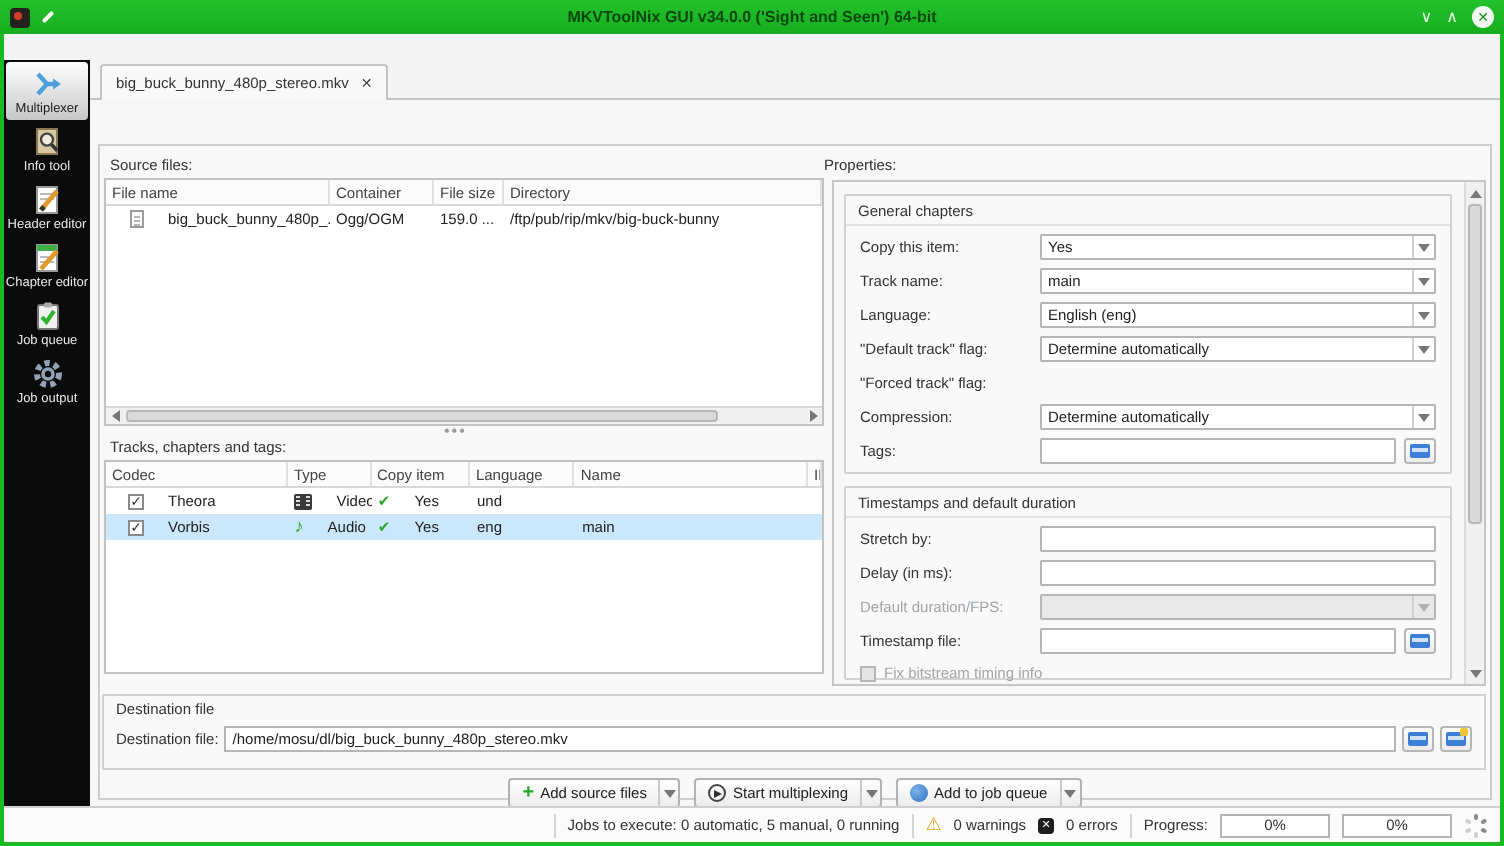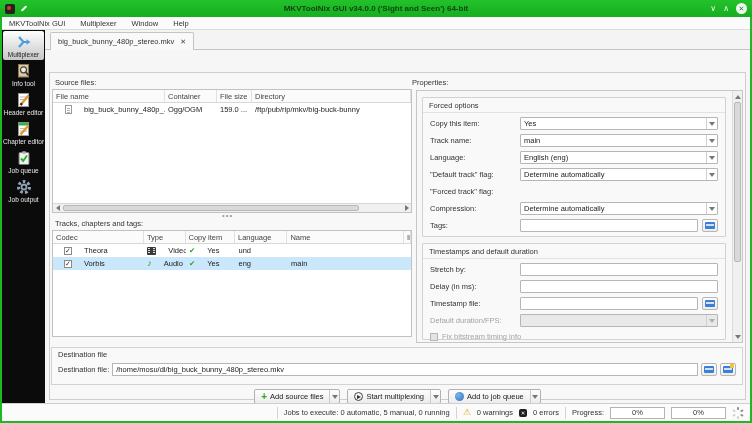--- a/index.html
+++ b/index.html
@@ -142,26 +142,20 @@
     </div>
     <div class="tb-title">MKVToolNix GUI v34.0.0 ('Sight and Seen') 64-bit</div>
     <div class="tb-right">
       <span class="tb-glyph">∨</span>
       <span class="tb-glyph">∧</span>
       <span class="tb-close">✕</span>
     </div>
   </div>
 
   <div class="inner">
-    <div class="menubar">
-      <span class="menu-item">MKVToolNix GUI</span>
-      <span class="menu-item">Multiplexer</span>
-      <span class="menu-item">Window</span>
-      <span class="menu-item">Help</span>
-    </div>
 
     <div class="sidebar">
       <div class="side-item active">
         <svg width="16" height="16" viewBox="0 0 16 16">
           <path d="M3 3 L7.5 8 L3 13 M7.5 8 H11.5" stroke="#4d9fdb" stroke-width="2.2" fill="none"></path>
           <path d="M10.5 5.2 L14.5 8 L10.5 10.8 Z" fill="#4d9fdb"></path>
         </svg>
         <span class="slabel">Multiplexer</span>
       </div>
       <div class="side-item">
@@ -308,21 +302,21 @@
                   <span>main</span>
                 </div>
               <div class="td k-id"></div>
             </div>
           </div>
 
           <div class="sec-label" style="left:362px; top:5px;">Properties:</div>
 
           <div class="props-scroll">
             <div class="group" style="left:5px; top:6px; right:16px; height:140px;">
-              <div class="gtitle">Forced options</div>
+              <div class="gtitle">General chapters</div>
               <div class="frow">
                 <span class="flabel">Copy this item:</span>
                 <div class="control">
                   <span class="cval">Yes</span>
                   <span class="carrow">
                       <span class="tri-d"></span>
                     </span>
                 </div>
               </div>
               <div class="frow">
@@ -383,36 +377,36 @@
                   <span class="cval"></span>
                 </div>
               </div>
               <div class="frow">
                 <span class="flabel">Delay (in ms):</span>
                 <div class="control">
                   <span class="cval"></span>
                 </div>
               </div>
               <div class="frow">
+                <span class="flabel dis">Default duration/FPS:</span>
+                <div class="control dis">
+                  <span class="cval"></span>
+                  <span class="carrow">
+                      <span class="tri-d" style="border-top-color:#b0b0b0;"></span>
+                    </span>
+                </div>
+              </div>
+              <div class="frow">
                 <span class="flabel">Timestamp file:</span>
                 <div class="control">
                   <span class="cval"></span>
                 </div>
                 <span class="browse-btn">
                     <span class="blue-ic"></span>
                   </span>
-              </div>
-              <div class="frow">
-                <span class="flabel dis">Default duration/FPS:</span>
-                <div class="control dis">
-                  <span class="cval"></span>
-                  <span class="carrow">
-                      <span class="tri-d" style="border-top-color:#b0b0b0;"></span>
-                    </span>
-                </div>
               </div>
               <div class="chkrow">
                 <span class="chk dis"></span>
                 <span>Fix bitstream timing info</span>
               </div>
             </div>
 
             <div class="vscroll">
               <span class="vs-arrow" style="top:1px;">
                   <span class="tri-u"></span>

